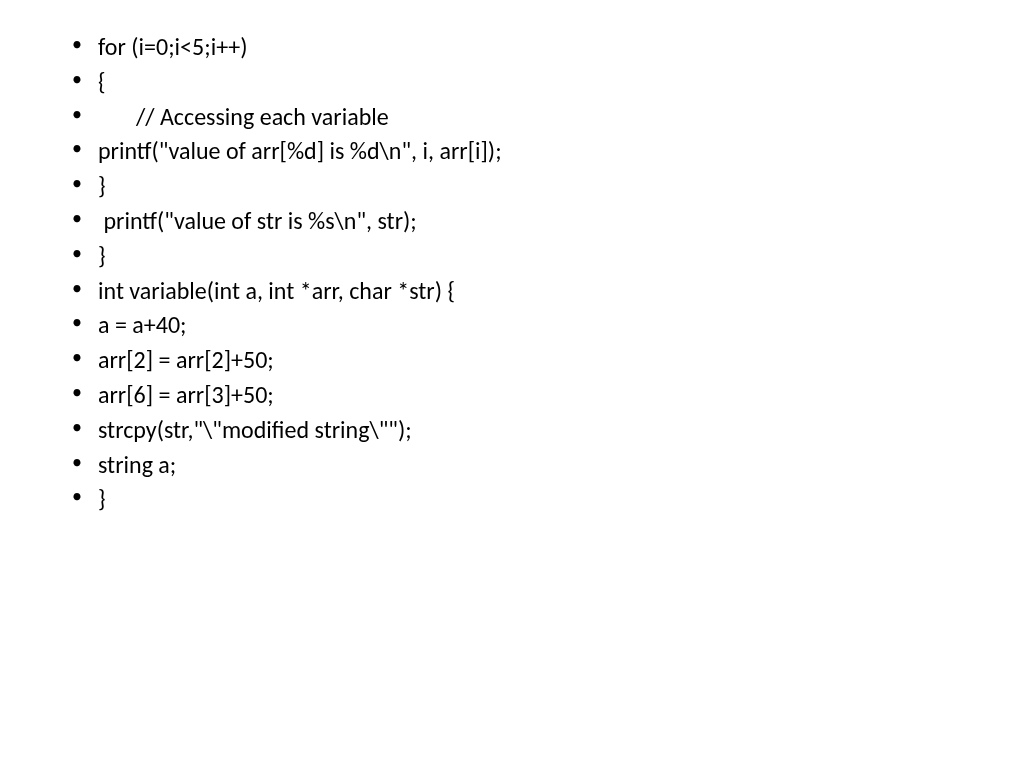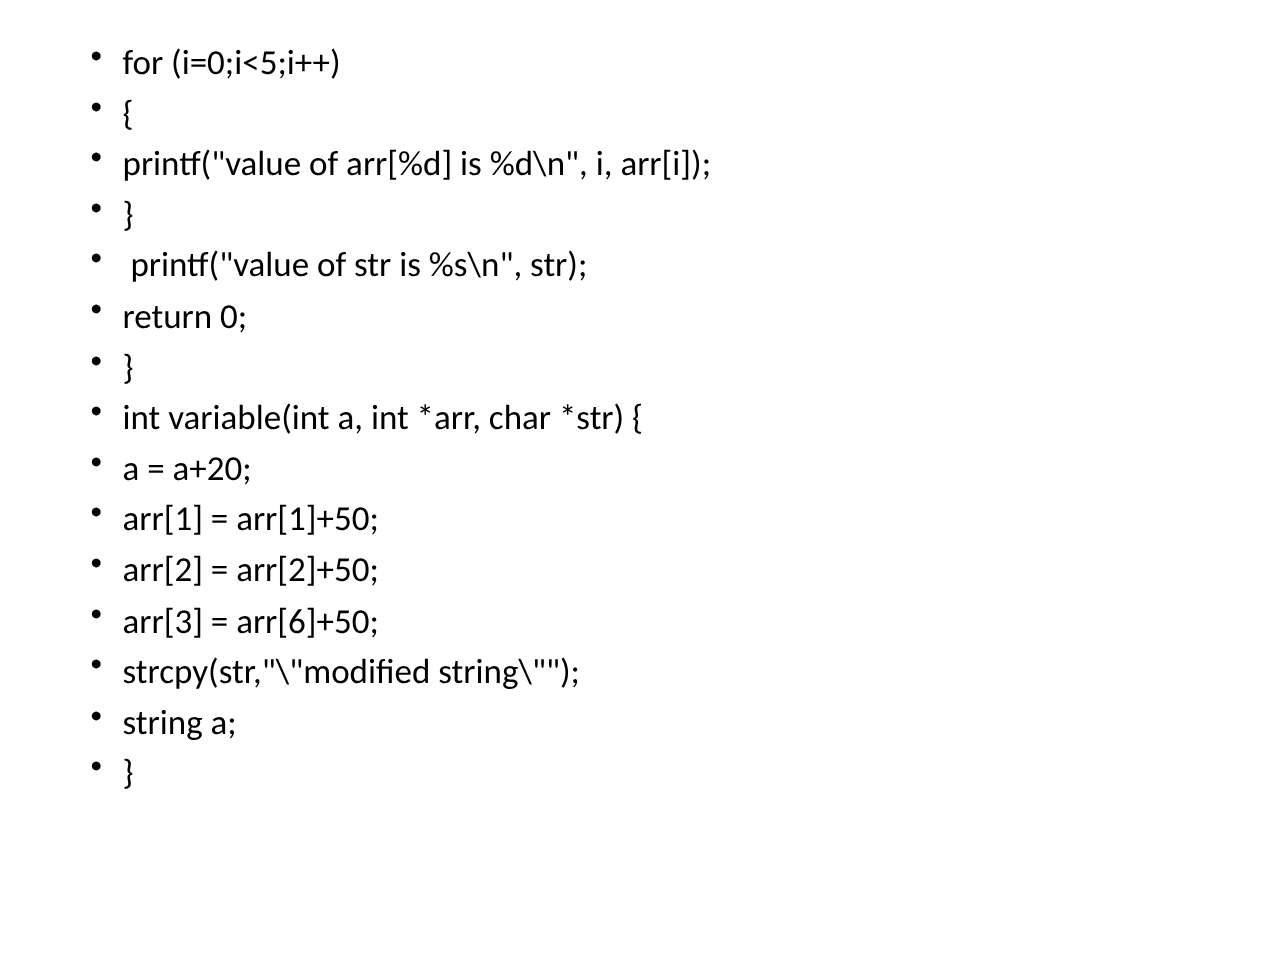--- a/index.html
+++ b/index.html
@@ -13,45 +13,44 @@
       background: #ffffff;
       font-family: Calibri, Arial, sans-serif;
       padding: 30px 50px 30px 50px;
     }
     ul {
       list-style: none;
     }
     li {
       position: relative;
       padding-left: 48px;
-      font-size: 28px;
+      font-size: 24px;
       line-height: 1.45;
       color: #000000;
     }
     li::before {
       content: "•";
       position: absolute;
       left: 22px;
       top: 0;
       font-size: 20px;
       color: #000000;
     }
   </style>
 </head>
 <body>
 
 <ul>
   <li><span>for (i=0;i&lt;5;i++)</span></li>
   <li><span>{</span></li>
+  <li><span>&nbsp;&nbsp;&nbsp;&nbsp;&nbsp;&nbsp; // Accessing each variable</span></li>
   <li><span>printf("value of arr[%d] is %d\n", i, arr[i]);</span></li>
   <li><span>}</span></li>
   <li><span>&nbsp;printf("value of str is %s\n", str);</span></li>
-  <li><span>return 0;</span></li>
   <li><span>}</span></li>
   <li><span>int variable(int a, int *arr, char *str) {</span></li>
-  <li><span>a = a+20;</span></li>
-  <li><span>arr[1] = arr[1]+50;</span></li>
+  <li><span>a = a+40;</span></li>
   <li><span>arr[2] = arr[2]+50;</span></li>
-  <li><span>arr[3] = arr[6]+50;</span></li>
+  <li><span>arr[6] = arr[3]+50;</span></li>
   <li><span>strcpy(str,"\"modified string\"");</span></li>
   <li><span>string a;</span></li>
   <li><span>}</span></li>
 </ul>
 
 </body></html>

